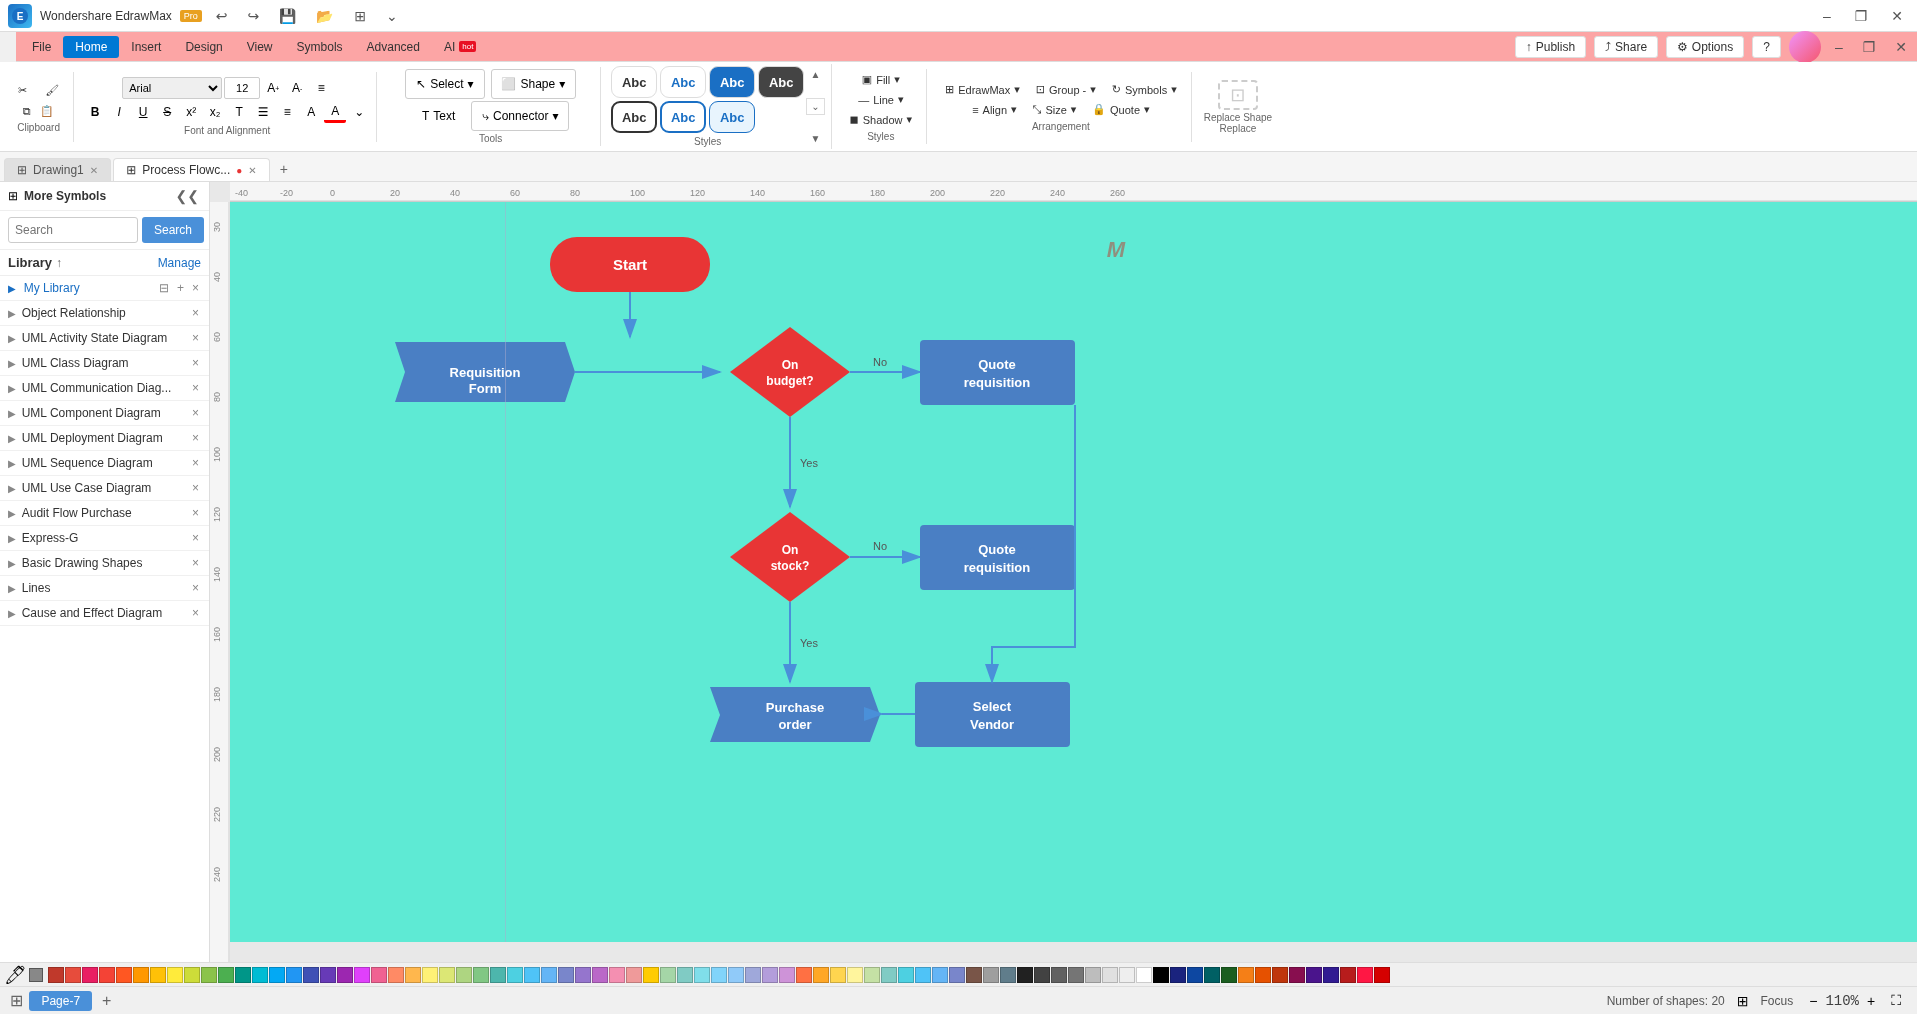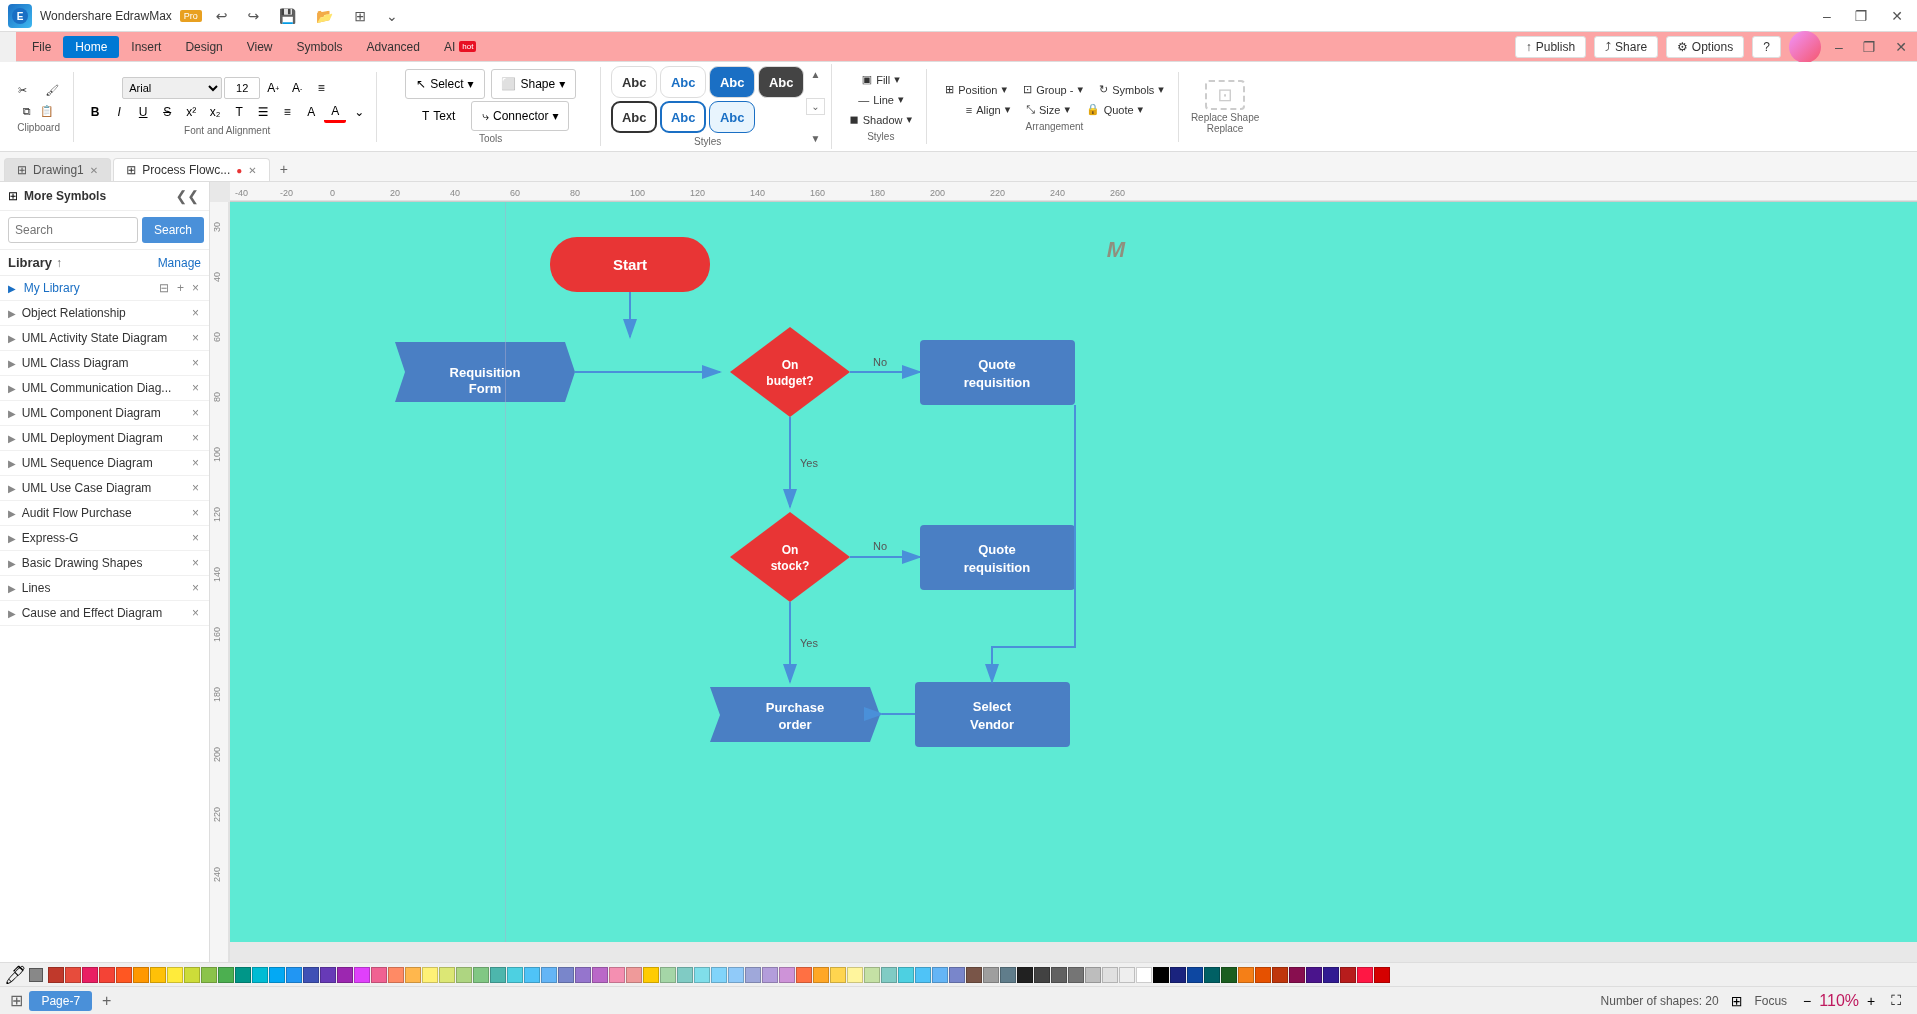--- a/index.html
+++ b/index.html
@@ -85,21 +85,21 @@
     
     #canvas-area { flex: 1; background: #e8e8e8; position: relative; overflow: hidden; }
     #ruler-top { position: absolute; top: 0; left: 20px; right: 0; height: 20px; background: #f5f5f5; border-bottom: 1px solid #ccc; display: flex; align-items: center; overflow: hidden; }
     #ruler-left { position: absolute; top: 20px; left: 0; width: 20px; bottom: 0; background: #f5f5f5; border-right: 1px solid #ccc; }
     #canvas-content { position: absolute; top: 20px; left: 20px; right: 0; bottom: 20px; background: #5eead4; overflow: hidden; }
 
     
     #flowchart-svg { position: absolute; top: 0; left: 0; }
     .zoom-controls { display: flex; align-items: center; gap: 4px; }
     .zoom-btn { background: none; border: none; cursor: pointer; font-size: 14px; padding: 2px 4px; }
-    .zoom-level { font-size: 16px; color: #be185d; }
+    .zoom-level { font-size: 14px; color: #404040; font-family: Liberation Mono, monospace; }
 
     
     #color-bar { height: 24px; background: #f0f0f0; display: flex; align-items: center; padding: 0 4px; gap: 1px; border-top: 1px solid #ddd; overflow: hidden; }
     .color-swatch { width: 16px; height: 16px; border: 1px solid rgba(0,0,0,0.2); cursor: pointer; flex-shrink: 0; }
 
     
     #page-tab-bar { background: #f0f0f0; border-top: 1px solid #ddd; height: 28px; display: flex; align-items: center; padding: 0 4px; }
     .page-tab-item { padding: 3px 12px; background: #4a90d9; color: white; border-radius: 3px; font-size: 12px; cursor: pointer; }
     .add-page-btn { background: none; border: none; cursor: pointer; font-size: 16px; color: #666; padding: 0 6px; }
 
@@ -282,21 +282,21 @@
       <span>Shadow</span>
       <span>▾</span>
     </button>
     <span class="toolbar-label">Styles</span>
   </div>
 
   <div class="right-tb-group">
     <div style="display:flex;gap:4px;">
       <button class="right-tb-btn">
         <span>⊞</span>
-        <span>Position</span>
+        <span>EdrawMax</span>
         <span>▾</span>
       </button>
       <button class="right-tb-btn">
         <span>⊡</span>
         <span>Group -</span>
         <span>▾</span>
       </button>
       <button class="right-tb-btn">
         <span>↻</span>
         <span>Symbols</span>

